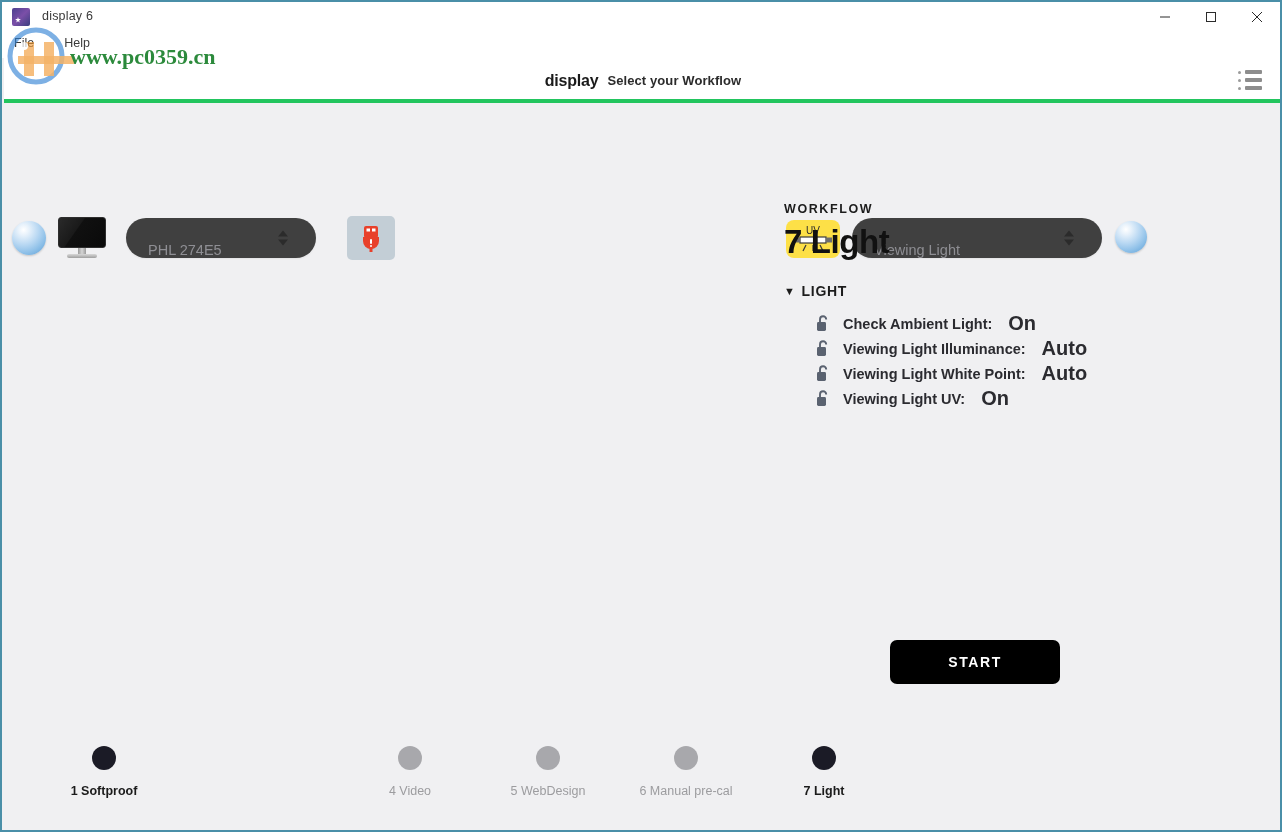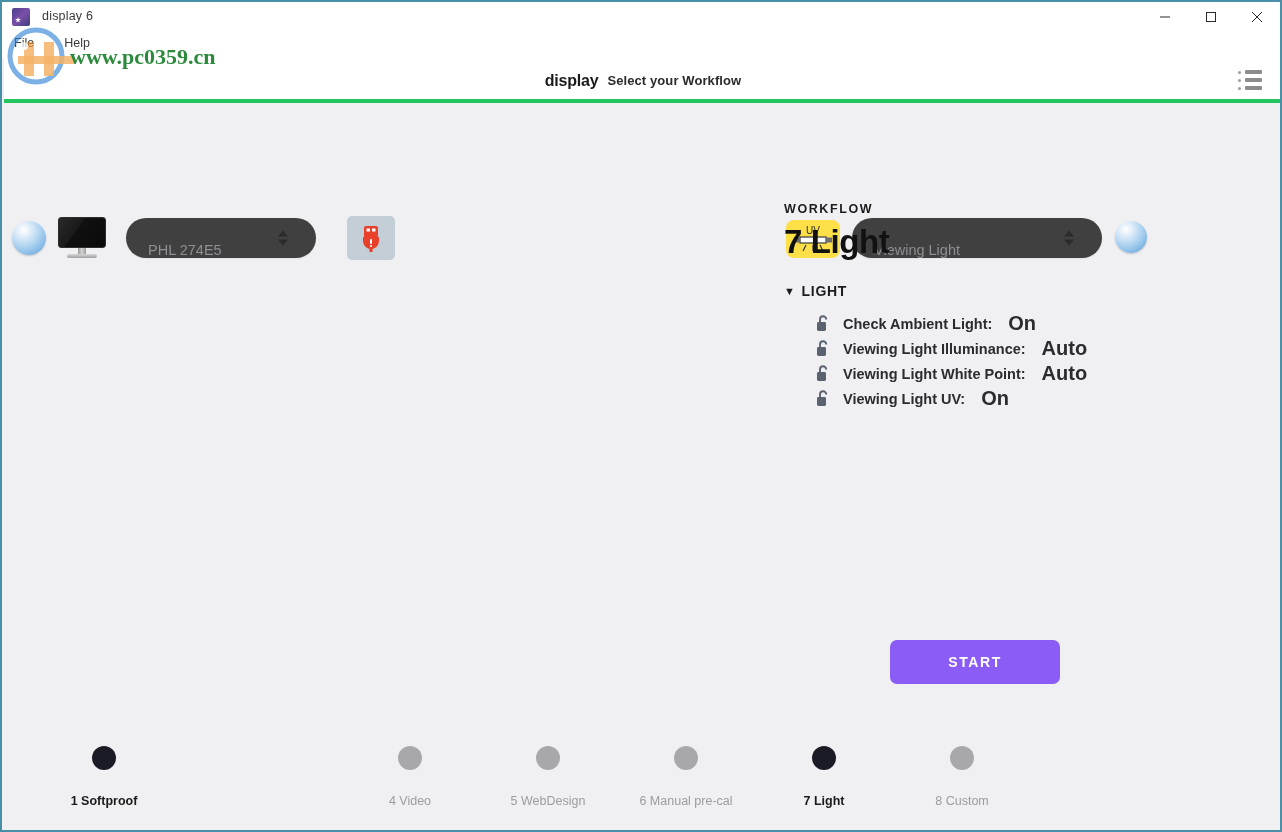--- a/index.html
+++ b/index.html
@@ -192,40 +192,40 @@
     height: 25px; padding-left: 32px;
   }
   .lock { width: 15px; height: 17px; position: relative; flex: none; }
   .wf-label { font-size: 14.5px; font-weight: bold; color: #2b2b30; }
   .wf-value { font-size: 20px; font-weight: bold; color: #2b2b30; margin-left: 4px; }
 
   .startbtn {
     position: absolute; left: 888px; top: 638px;
     width: 170px; height: 44px; border: none;
     border-radius: 7px;
-    background: #8b5cf6;
+    background: #000000;
     color: #ffffff; font-size: 14px; font-weight: bold; letter-spacing: 1.6px;
     font-family: "Liberation Sans", sans-serif;
     cursor: pointer;
   }
 
   
   .stepper {
     position: absolute; left: 2px; top: 726px;
     width: 1278px; height: 104px;
     background: #f0f0f2;
   }
   .node { position: absolute; text-align: center; }
   .node .dot {
     width: 24px; height: 24px; border-radius: 50%;
     margin: 0 auto; background: #a8a8ac;
   }
   .node.active .dot { background: #1b1b26; }
   .node .lbl {
-    margin-top: 24px; font-size: 12.5px; color: #9c9c9f; white-space: nowrap;
+    margin-top: 14px; font-size: 12.5px; color: #9c9c9f; white-space: nowrap;
   }
   .node.active .lbl { color: #1b1b1b; font-weight: bold; }
 
   
   .wm { position: absolute; pointer-events: none; }
   .wm-logo { left: 0px; top: 24px; width: 186px; height: 66px; opacity: .72; }
   .wm-cn {
     left: 58px; top: 2px;
     font-size: 33px; font-weight: bold; color: #1f6fc4;
     font-family: "DejaVu Sans", sans-serif;
@@ -433,24 +433,20 @@
     <div class="node" style="left:613px; top:18px; width:138px;">
       <div class="dot"></div>
       <div class="lbl">6 Manual pre-cal</div>
     </div>
 
     <div class="node active" style="left:778px; top:18px; width:84px;">
       <div class="dot"></div>
       <div class="lbl">7 Light</div>
     </div>
 
-    <div class="node" style="left:908px; top:18px; width:100px;">
-      <div class="dot"></div>
-      <div class="lbl">8 Custom</div>
-    </div>
 
   </div>
 
   <div class="wm wm-logo">
     <svg width="186" height="66" viewBox="0 0 186 66">
       <circle cx="34" cy="30" r="26" fill="none" stroke="#2b7fd4" stroke-width="5" opacity=".85"></circle>
       <path d="M22 16 h10 v34 h-10 z" fill="#f0952e" opacity=".85"></path>
       <path d="M42 16 h10 v34 h-10 z" fill="#f0952e" opacity=".85"></path>
       <path d="M16 30 h56 v8 h-56 z" fill="#f0952e" opacity=".85"></path>
       <circle cx="22" cy="20" r="4" fill="#ffffff"></circle>

